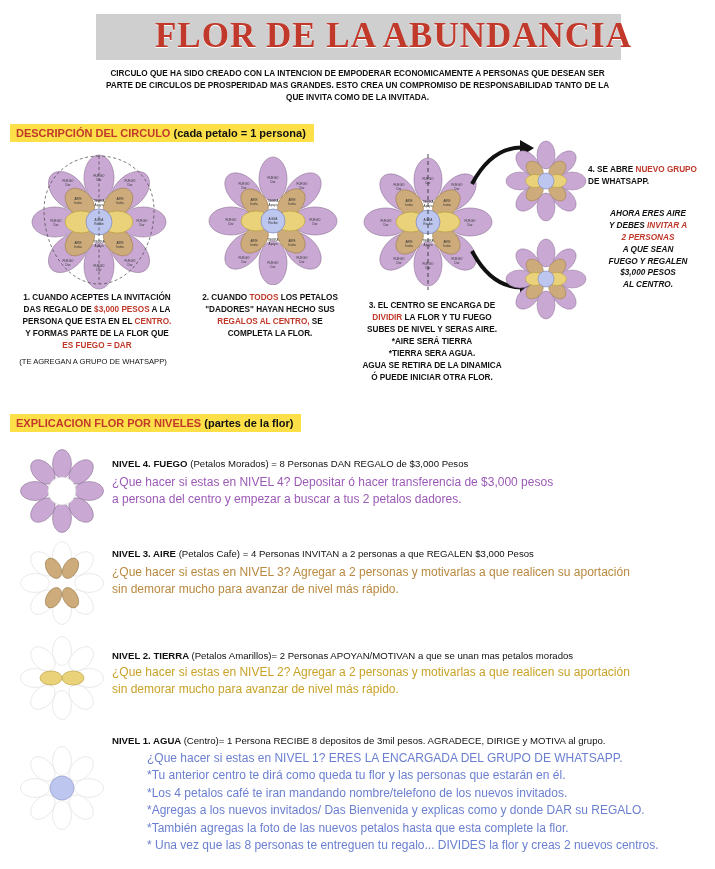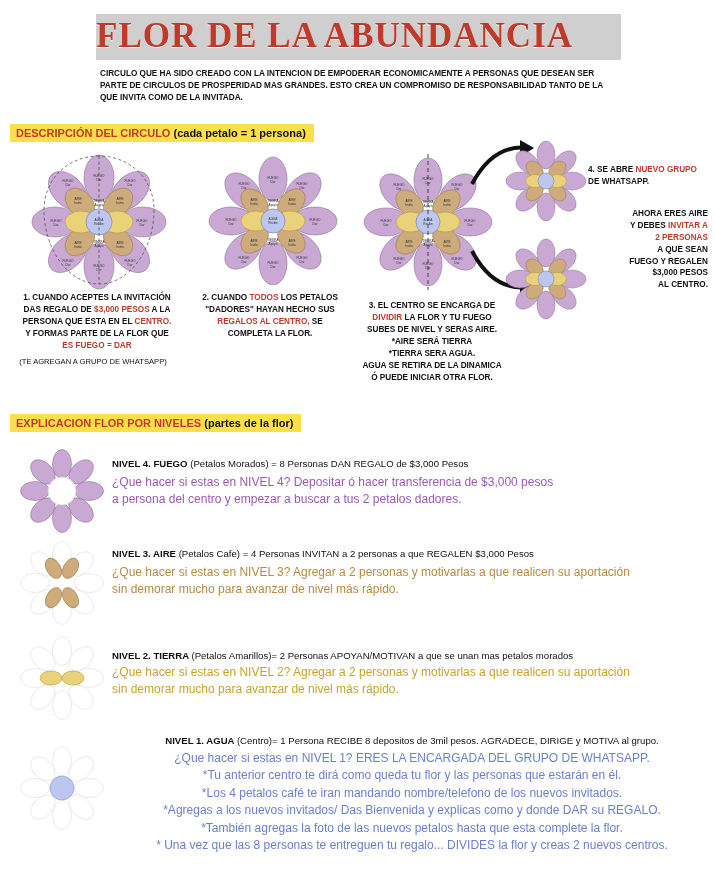--- a/index.html
+++ b/index.html
@@ -18,33 +18,34 @@
   .title-band {
     position: absolute;
     left: 96px; top: 14px;
     width: 525px; height: 46px;
     background: #cfcfcf;
   }
   .title-text {
     position: absolute;
     left: 96px; top: 16px;
     width: 536px;
-    text-align: left;
+    text-align: right;
     font-family: "Liberation Serif", serif;
     font-weight: bold;
     font-size: 35px;
     letter-spacing: 1px;
     color: #c0392b;
     text-shadow: 0 1px 0 #fff;
   }
 
   .intro {
     position: absolute;
     left: 100px; top: 68px;
     width: 515px;
+    text-align: center;
     font-size: 8.2px;
     line-height: 1.45;
     font-weight: bold;
     color: #111;
   }
 
   
   .sec-head {
     position: absolute;
     background: #fde047;
@@ -66,40 +67,40 @@
     text-align: center;
     color: #111;
   }
   .step .red { color: #c0392b; }
   #step1 { left: 12px; top: 292px; width: 170px; }
   #step1b { left: 8px; top: 356px; width: 170px; font-weight: normal; font-size: 7.6px; }
   #step2 { left: 190px; top: 292px; width: 160px; }
   #step3 { left: 352px; top: 300px; width: 160px; }
   #step3b { left: 352px; top: 336px; width: 160px; }
   #step4 { left: 588px; top: 164px; width: 120px; text-align: left; }
-  #step4b { left: 588px; top: 208px; width: 120px; text-align: right; }
+  #step4b { left: 588px; top: 208px; width: 120px; text-align: center; font-style: italic; }
 
   
   .flower { position: absolute; }
 
   
   .level-block { position: absolute; }
   .level-title { font-size: 9.6px; font-weight: bold; color: #111; }
   .level-body { font-size: 12px; line-height: 1.45; }
   .lv-purple { color: #9b59b6; }
   .lv-cafe { color: #b9893f; }
   .lv-yellow { color: #c9a227; }
-  .lv-blue { color: #6a7fd0; }
+  .lv-blue { color: #6a7fd0; margin-left: 35px; }
 
   .level-ico { position: absolute; }
 
   #lvl4-text { left: 112px; top: 458px; width: 585px; }
   #lvl3-text { left: 112px; top: 548px; width: 590px; }
   #lvl2-text { left: 112px; top: 650px; width: 595px; }
-  #lvl1-text { left: 112px; top: 735px; width: 600px; text-align: center; }
+  #lvl1-text { left: 112px; top: 735px; width: 600px; }
 
   .tiny-lbl { font-size: 3.1px; font-family: "Liberation Sans", sans-serif; }
 </style>
 </head>
 <body>
 
 <div class="title-band"></div>
 <div class="title-text">FLOR DE LA ABUNDANCIA</div>
 
 <div class="intro">CIRCULO QUE HA SIDO CREADO CON LA INTENCION DE EMPODERAR ECONOMICAMENTE A PERSONAS QUE DESEAN SER PARTE DE CIRCULOS DE PROSPERIDAD MAS GRANDES. ESTO CREA UN COMPROMISO DE RESPONSABILIDAD TANTO DE LA QUE INVITA COMO DE LA INVITADA.</div>

